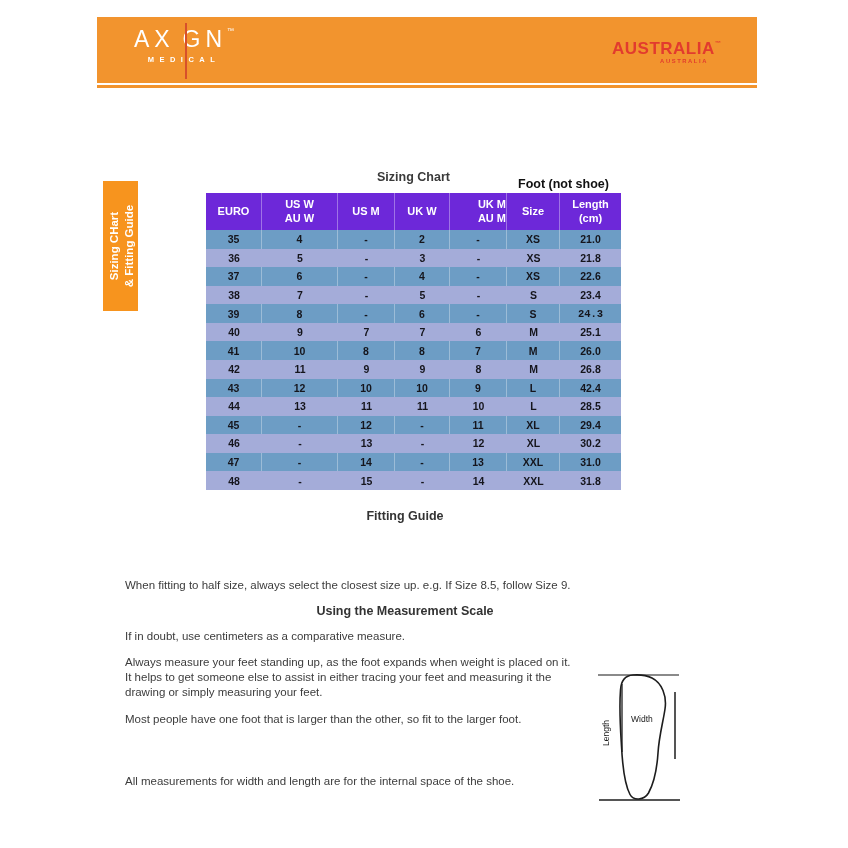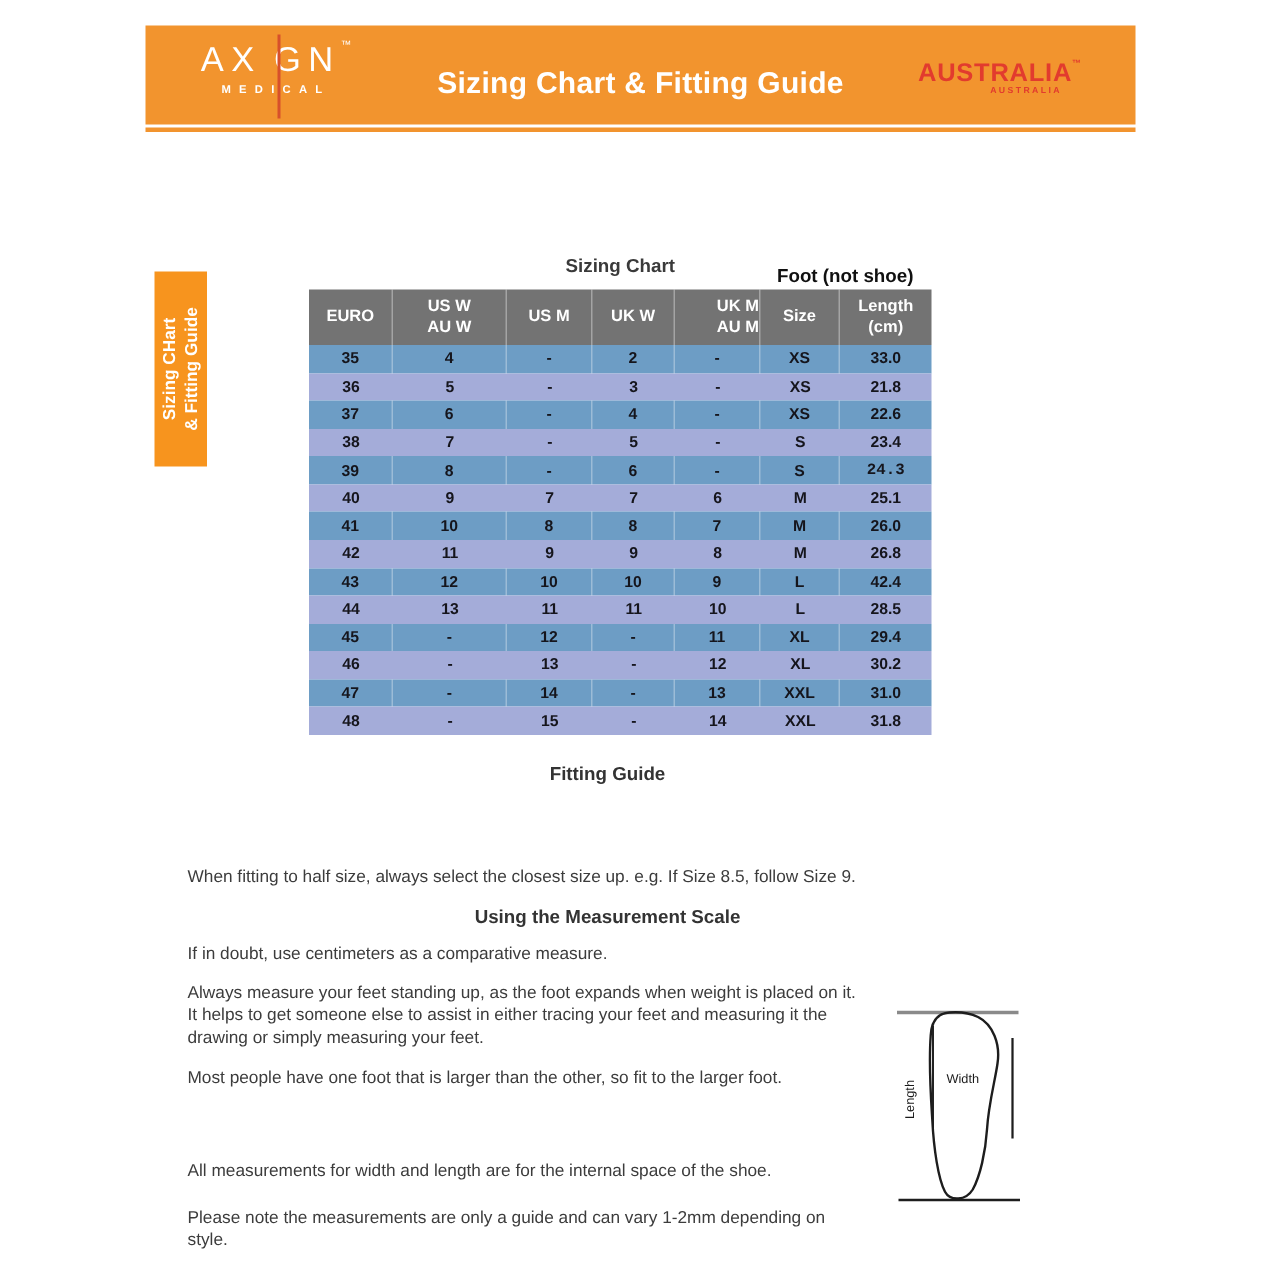--- a/index.html
+++ b/index.html
@@ -31,21 +31,21 @@
   .side-tab-inner { position:absolute; left:50%; top:50%; width:130px; height:35px;
     transform:translate(-50%,-50%) rotate(-90deg); display:flex; flex-direction:column;
     justify-content:center; text-align:center; color:#fff; font-weight:700; font-size:11.5px; line-height:1.3; }
 
   
   .chart-title { position:absolute; left:206px; top:170px; width:415px; text-align:center;
     font-size:12.5px; font-weight:700; color:#3a3a3a; }
   .foot-label { position:absolute; left:518px; top:177px; font-size:12.5px; font-weight:700; color:#101010; }
 
   .tbl { position:absolute; left:206px; top:193px; width:415px; }
-  .tbl-header { display:flex; height:37px; background:#737373; }
+  .tbl-header { display:flex; height:37px; background:#6d28d9; }
   .hcell { box-sizing:border-box; display:flex; flex-direction:column; justify-content:center; align-items:center;
     color:#fff; font-weight:700; font-size:11px; line-height:1.2; border-right:1px solid rgba(255,255,255,0.35); }
   .hcell:last-child { border-right:none; }
   .trow { display:flex; height:18.57px; }
   .trow.dark { background:#6D9DC5; }
   .trow.light { background:#A4ACD9; }
   .tcell { box-sizing:border-box; display:flex; justify-content:center; align-items:center;
     font-weight:700; font-size:10.5px; color:#15151c; }
   .trow.dark .tcell { border-right:1px solid rgba(255,255,255,0.32); }
   .trow.dark .tcell:last-child { border-right:none; }
@@ -69,21 +69,20 @@
   <div class="banner-underline"></div>
 
   <div class="axign-logo">
     <div class="axign-word">
       <span>AX</span><span style="display:inline-block;width:8px;"></span><span>GN</span><span class="axign-tm">™</span>
       <span class="axign-line"></span>
     </div>
     <div class="axign-sub">MEDICAL</div>
   </div>
 
-  <div class="banner-title">Sizing Chart &amp; Fitting Guide</div>
 
   <div class="archline-logo">
     <div class="archline-word"><span>AUSTRALIA</span><span class="archline-tm">™</span></div>
     <div class="archline-sub">AUSTRALIA</div>
   </div>
 
   <div class="side-tab">
     <div class="side-tab-inner">
       <span>Sizing CHart</span>
       <span>&amp; Fitting Guide</span>
@@ -121,21 +120,21 @@
         </div>
       </div>
     <div id="tbl-body">
         <div class="trow dark">
           <div class="tcell" style="width: 56px;">35</div>
           <div class="tcell" style="width: 76px;">4</div>
           <div class="tcell" style="width: 57px;">-</div>
           <div class="tcell" style="width: 55px;">2</div>
           <div class="tcell" style="width: 57px;">-</div>
           <div class="tcell" style="width: 53px;">XS</div>
-          <div class="tcell" style="width: 61px;">33.0</div>
+          <div class="tcell" style="width: 61px;">21.0</div>
         </div>
         <div class="trow light">
           <div class="tcell" style="width: 56px;">36</div>
           <div class="tcell" style="width: 76px;">5</div>
           <div class="tcell" style="width: 57px;">-</div>
           <div class="tcell" style="width: 55px;">3</div>
           <div class="tcell" style="width: 57px;">-</div>
           <div class="tcell" style="width: 53px;">XS</div>
           <div class="tcell" style="width: 61px;">21.8</div>
         </div>
@@ -251,21 +250,20 @@
   </div>
 
   <div class="sec-heading" style="top:509px;">Fitting Guide</div>
   <div class="para" style="top:578px; width:585px;">When fitting to half size, always select the closest size up. e.g. If Size 8.5, follow Size 9.</div>
 
   <div class="sec-heading" style="top:604px;">Using the Measurement Scale</div>
   <div class="para" style="top:655px; width:452px;">Always measure your feet standing up, as the foot expands when weight is placed on it. It helps to get someone else to assist in either tracing your feet and measuring it the drawing or simply measuring your feet.</div>
   <div class="para" style="top:629px; width:560px;">If in doubt, use centimeters as a comparative measure.</div>
   <div class="para" style="top:712px; width:460px;">Most people have one foot that is larger than the other, so fit to the larger foot.</div>
   <div class="para" style="top:774px; width:500px;">All measurements for width and length are for the internal space of the shoe.</div>
-  <div class="para" style="top:805px; width:455px;">Please note the measurements are only a guide and can vary 1-2mm depending on style.</div>
 
   <div class="foot-diagram">
     <svg width="100" height="150" viewBox="0 0 100 150">
 
       <line x1="3" y1="13" x2="84" y2="13" stroke="#8a8a8a" stroke-width="2.2"></line>
 
       <path d="M 38,13
                C 30,13.5 26,19 25.5,28
                C 24,48 25.5,68 26.5,84
                C 27.5,104 30.5,124 35,132.5

